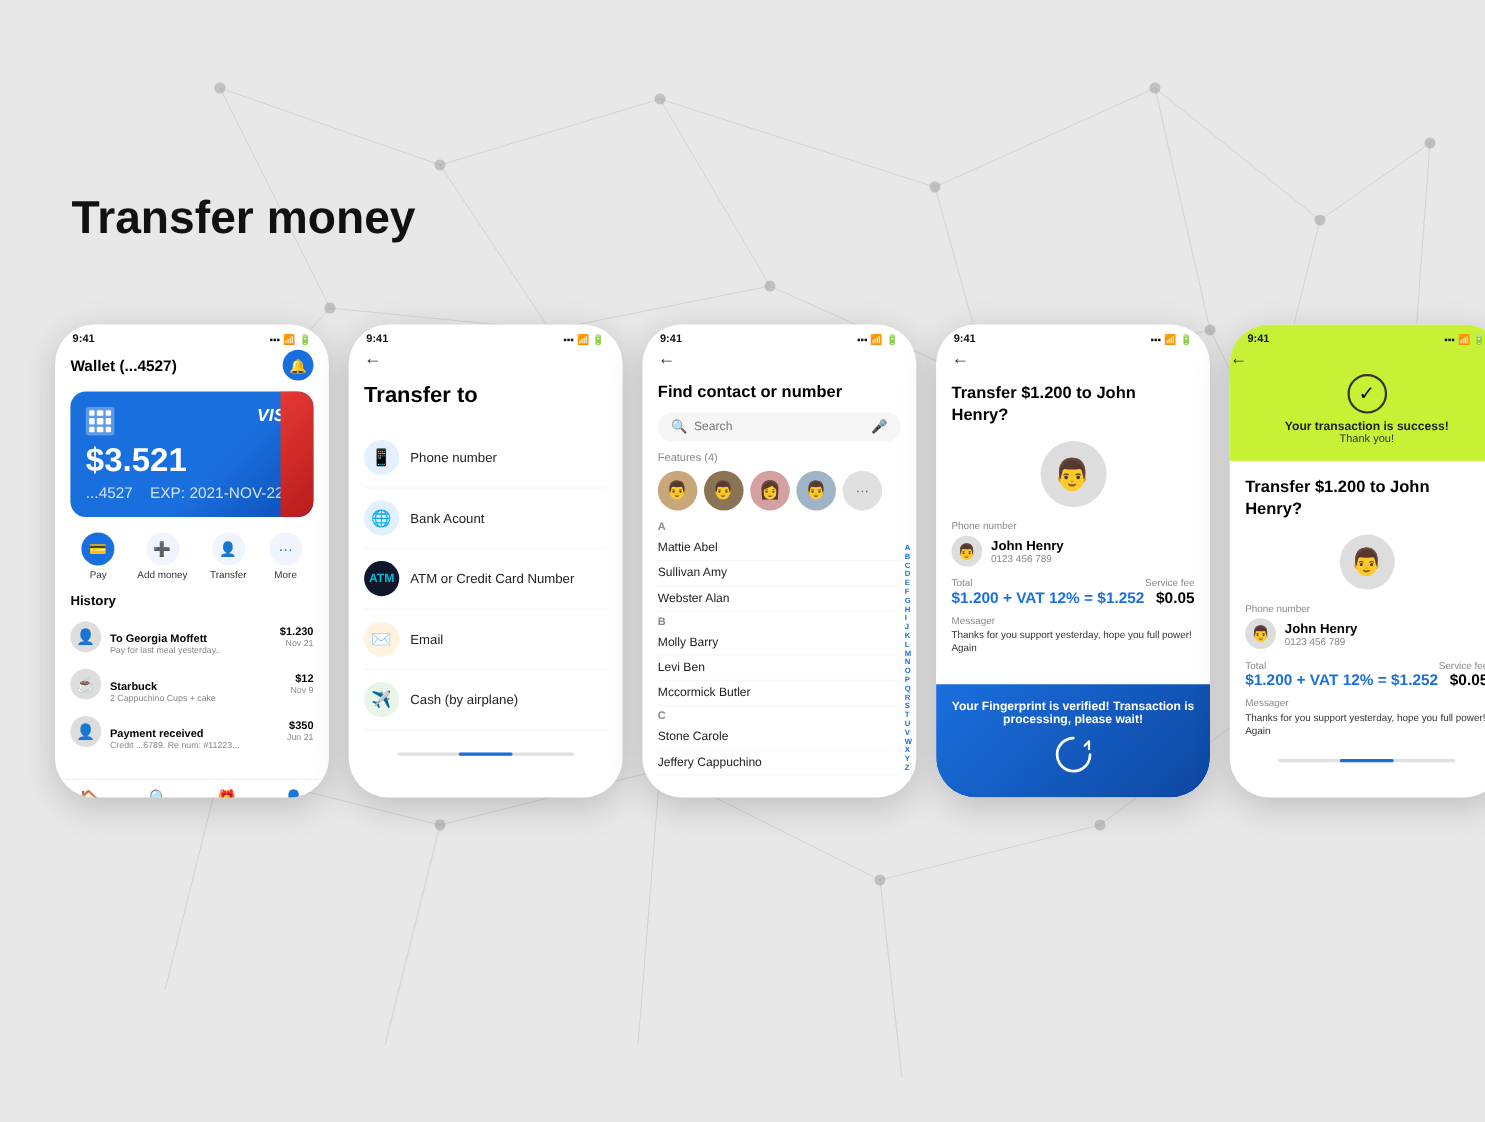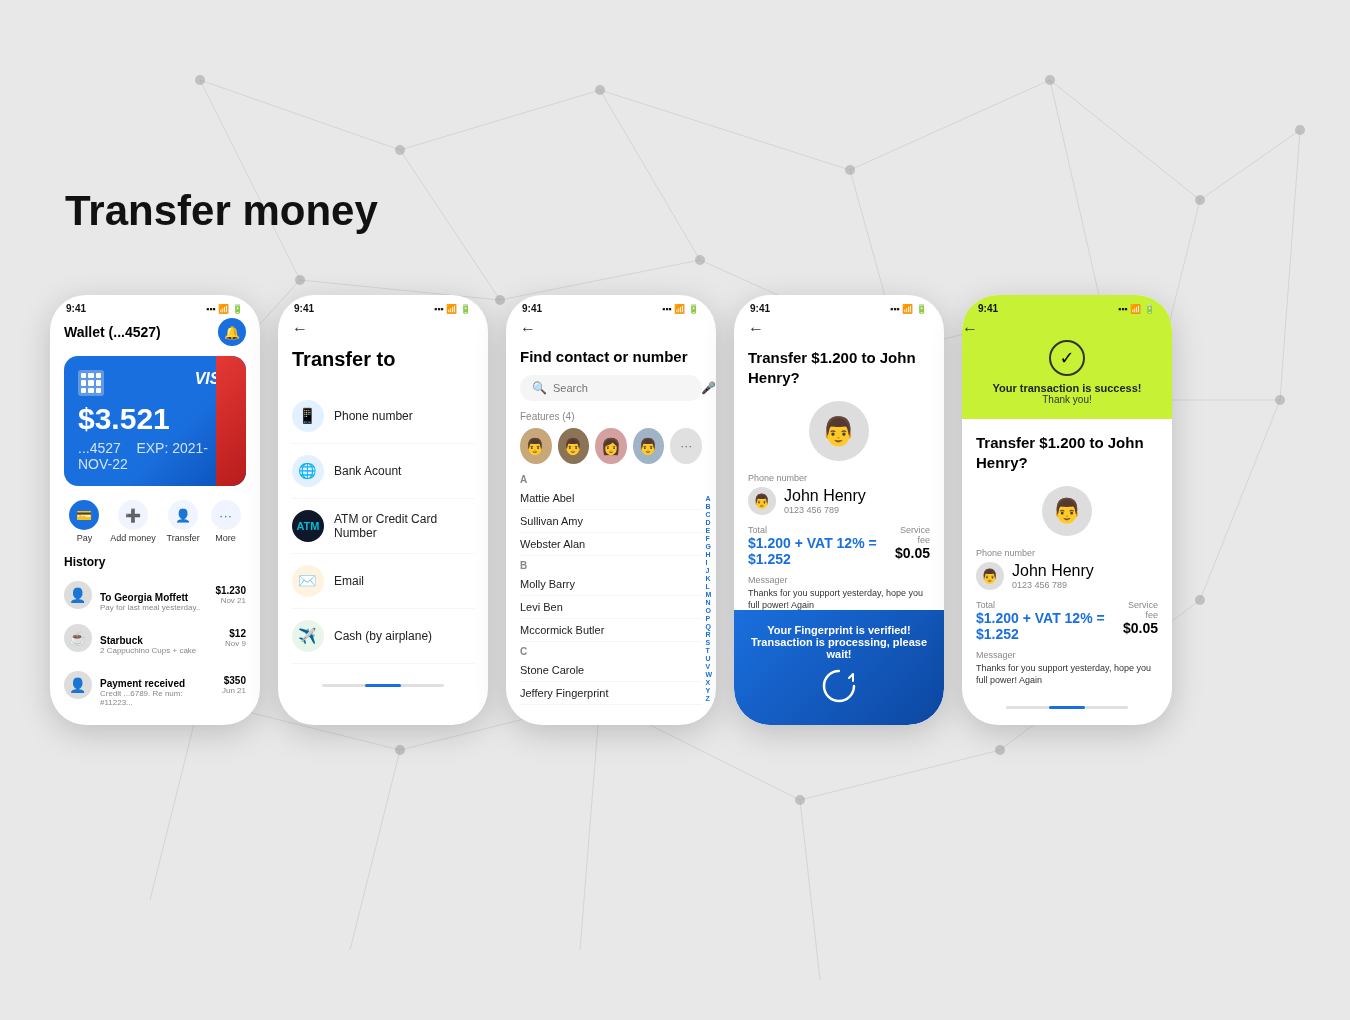--- a/index.html
+++ b/index.html
@@ -6,42 +6,42 @@
     body {
       width: 1350px;
       height: 1020px;
       background: #e8e8e8;
       font-family: -apple-system, BlinkMacSystemFont, 'Segoe UI', sans-serif;
       overflow: hidden;
       position: relative;
     }
     .page-title {
       position: absolute;
-      top: 187px;
+      top: 174px;
       left: 65px;
       font-size: 42px;
       font-weight: 800;
       color: #111;
     }
     .phones-container {
       position: absolute;
       top: 295px;
       left: 50px;
       display: flex;
       gap: 18px;
       align-items: flex-start;
     }
     
     .phone {
       background: #fff;
       border-radius: 36px;
       box-shadow: 0 8px 32px rgba(0,0,0,0.18);
       overflow: hidden;
       position: relative;
-      width: 210px;
+      width: 249px;
     }
     .phone-status {
       display: flex;
       justify-content: space-between;
       align-items: center;
       padding: 8px 16px 4px;
       font-size: 10px;
       font-weight: 600;
       color: #111;
     }
@@ -275,21 +275,21 @@
     }
     .contact-mini-avatar {
       width: 28px; height: 28px;
       border-radius: 50%;
       background: #ddd;
       flex-shrink: 0;
       overflow: hidden;
       display: flex; align-items: center; justify-content: center;
       font-size: 14px;
     }
-    .contact-name { font-size: 16px; font-weight: 400; }
+    .contact-name { font-size: 12px; font-weight: 700; }
     .contact-phone { font-size: 9px; color: #888; }
     .total-row {
       display: flex;
       justify-content: space-between;
       margin-bottom: 8px;
     }
     .total-label { font-size: 9px; color: #888; }
     .total-value { font-size: 14px; font-weight: 600; }
     .total-value.blue { color: #1a6fde; font-size: 14px; }
     .messager-label { font-size: 9px; color: #888; margin-bottom: 3px; }
@@ -605,21 +605,21 @@
       </div>
       <div class="contact-list-group">
         <div class="group-letter">B</div>
         <div class="contact-item">Molly Barry</div>
         <div class="contact-item">Levi Ben</div>
         <div class="contact-item">Mccormick Butler</div>
       </div>
       <div class="contact-list-group">
         <div class="group-letter">C</div>
         <div class="contact-item">Stone Carole</div>
-        <div class="contact-item">Jeffery Fingerprint</div>
+        <div class="contact-item">Jeffery Cappuchino</div>
       </div>
     </div>
 
     <div class="alphabet-sidebar">
       <span class="alpha-letter">A</span>
       <span class="alpha-letter">B</span>
       <span class="alpha-letter">C</span>
       <span class="alpha-letter">D</span>
       <span class="alpha-letter">E</span>
       <span class="alpha-letter">F</span>

